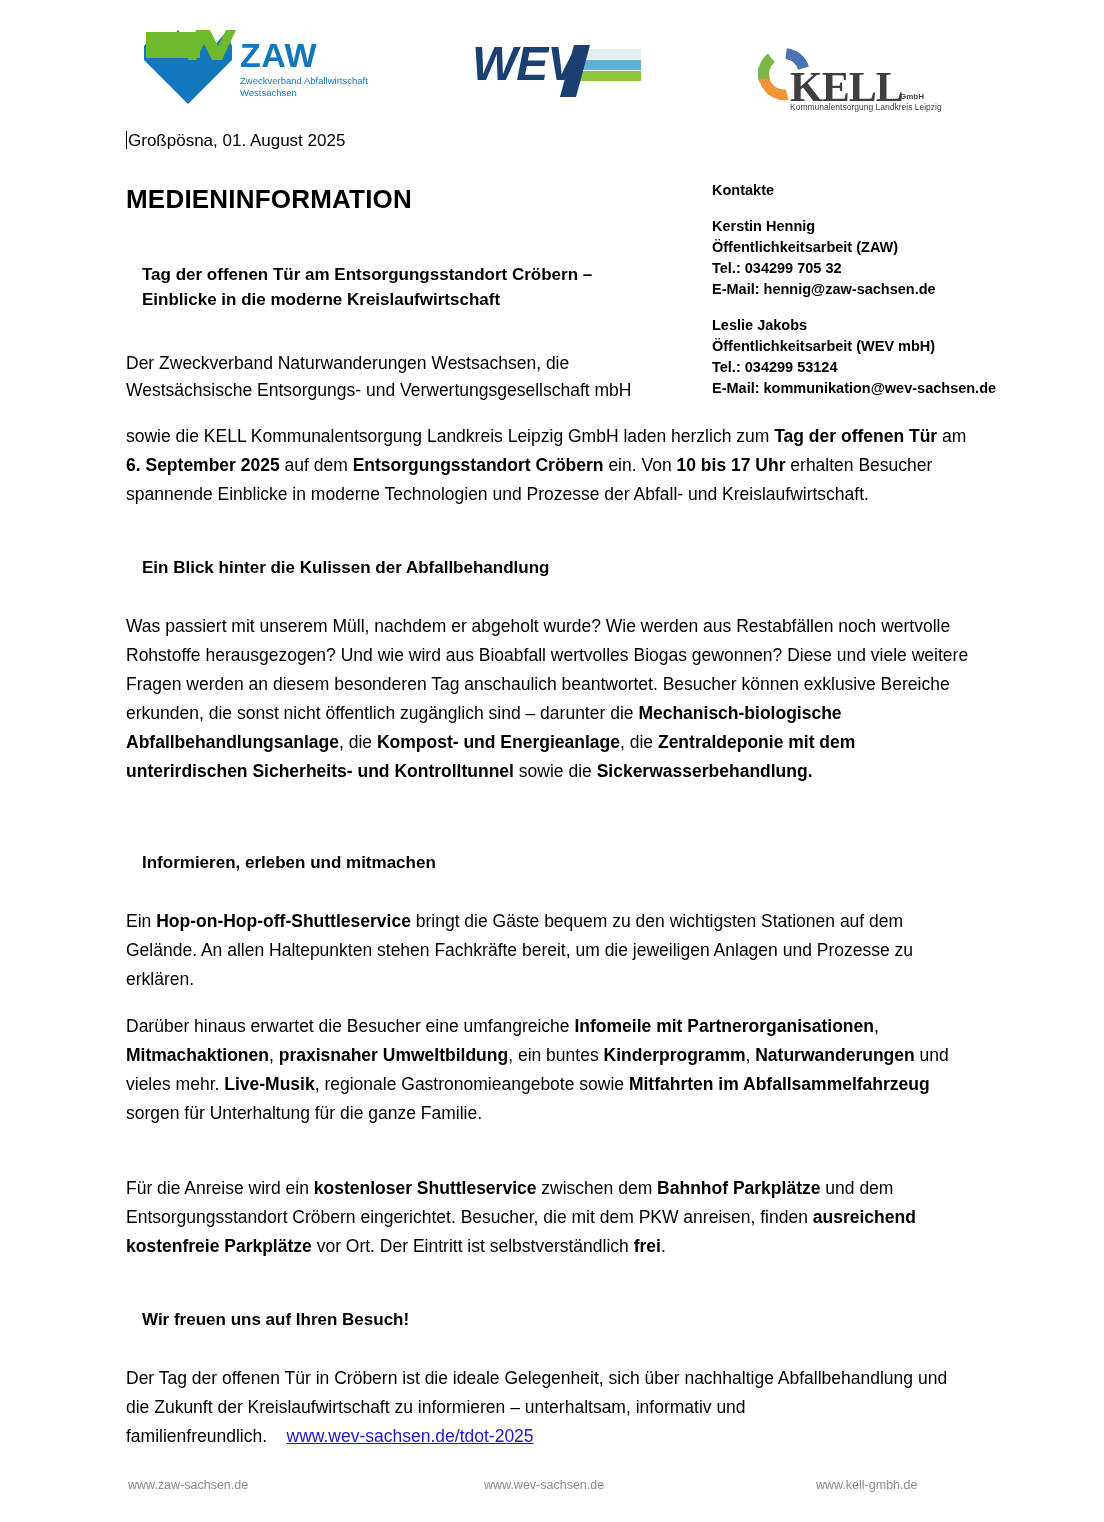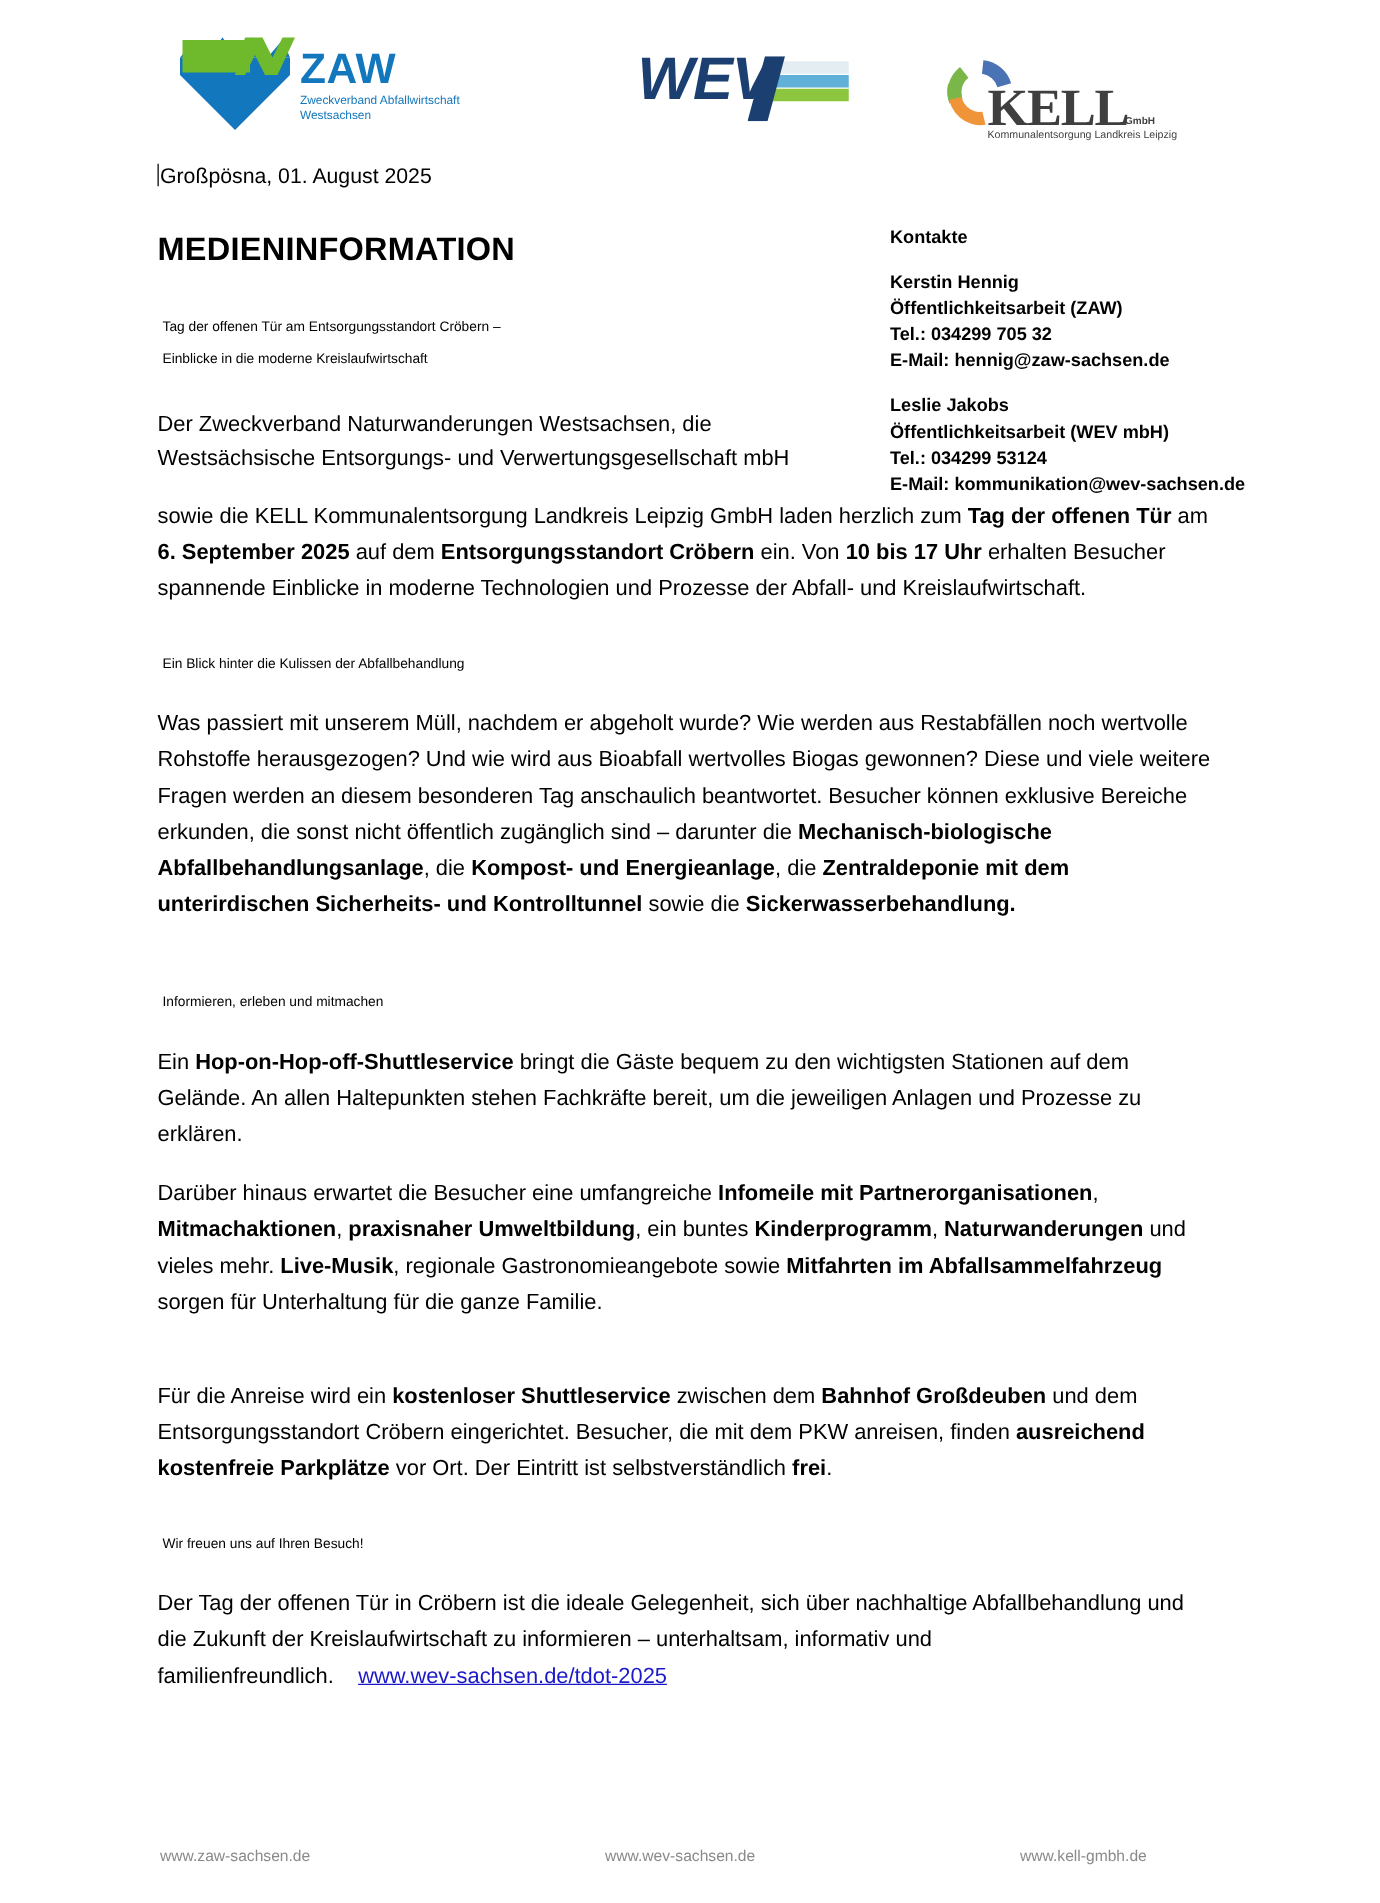--- a/index.html
+++ b/index.html
@@ -69,21 +69,20 @@
     white-space: nowrap;
   }
 
   
   .logo-wev {
     position: absolute;
     left: 472px;
     top: 22px;
     width: 170px;
     height: 60px;
-    margin-left: 38px;
   }
   .wev-word {
     position: absolute;
     left: 0;
     top: 0;
     font-family: "Liberation Sans", sans-serif;
     font-weight: bold;
     font-style: italic;
     font-size: 48px;
     line-height: 48px;
@@ -187,23 +186,23 @@
     height: 15px;
   }
 
   .content {
     position: absolute;
     left: 126px;
     top: 246px;
     width: 848px;
   }
   .content h3 {
-    font-size: 11px;
-    font-weight: normal;
-    margin: 4px;
+    font-size: 17px;
+    font-weight: bold;
+    margin: 16px;
     line-height: 25px;
   }
   .content p {
     font-size: 17.5px;
     line-height: 29px;
     margin: 0;
   }
   .sp-22 { height: 22px; }
   .sp-18 { height: 18px; }
   .sp-16 { height: 16px; }
@@ -325,21 +324,21 @@
     <div class="sp-16"></div>
     <p><span>Ein </span><b>Hop-on-Hop-off-Shuttleservice</b><span> bringt die Gäste bequem zu den wichtigsten Stationen auf dem Gelände. An allen Haltepunkten stehen Fachkräfte bereit, um die jeweiligen Anlagen und Prozesse zu erklären.</span></p>
 
     <div class="sp-18"></div>
 
     <p><span>Darüber hinaus erwartet die Besucher eine umfangreiche </span><b>Infomeile mit Partnerorganisationen</b><span>, </span><b>Mitmachaktionen</b><span>, </span><b>praxisnaher Umweltbildung</b><span>, ein buntes </span><b>Kinderprogramm</b><span>, </span><b>Naturwanderungen</b><span> und vieles mehr. </span><b>Live-Musik</b><span>, regionale Gastronomieangebote sowie </span><b>Mitfahrten im Abfallsammelfahrzeug</b><span> sorgen für Unterhaltung für die ganze Familie.</span></p>
 
     <div class="sp-30"></div>
 
     <div class="sp-16"></div>
-    <p><span>Für die Anreise wird ein </span><b>kostenloser Shuttleservice</b><span> zwischen dem </span><b>Bahnhof Großdeuben</b><span> und dem Entsorgungsstandort Cröbern eingerichtet. Besucher, die mit dem PKW anreisen, finden </span><b>ausreichend kostenfreie Parkplätze</b><span> vor Ort. Der Eintritt ist selbstverständlich </span><b>frei</b><span>.</span></p>
+    <p><span>Für die Anreise wird ein </span><b>kostenloser Shuttleservice</b><span> zwischen dem </span><b>Bahnhof Parkplätze</b><span> und dem Entsorgungsstandort Cröbern eingerichtet. Besucher, die mit dem PKW anreisen, finden </span><b>ausreichend kostenfreie Parkplätze</b><span> vor Ort. Der Eintritt ist selbstverständlich </span><b>frei</b><span>.</span></p>
 
     <div class="sp-30"></div>
 
     <h3>Wir freuen uns auf Ihren Besuch!</h3>
     <div class="sp-16"></div>
     <p><span>Der Tag der offenen Tür in Cröbern ist die ideale Gelegenheit, sich über nachhaltige Abfallbehandlung und die Zukunft der Kreislaufwirtschaft zu informieren – unterhaltsam, informativ und familienfreundlich.</span>&nbsp;&nbsp;&nbsp;&nbsp;<a class="link" href="#">www.wev-sachsen.de/tdot-2025</a></p>
 
   </div>
 
   <div class="footer">

